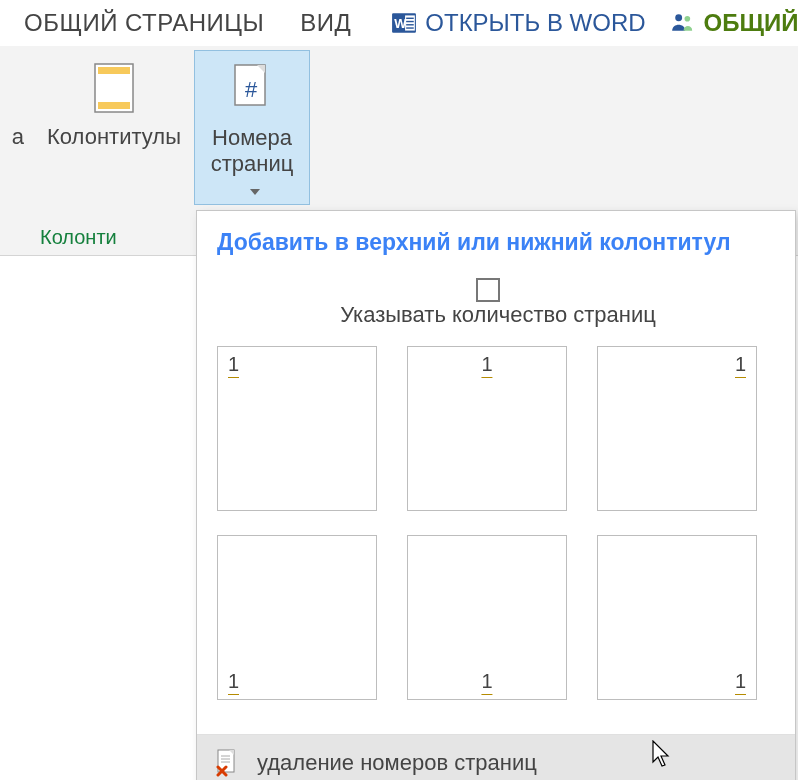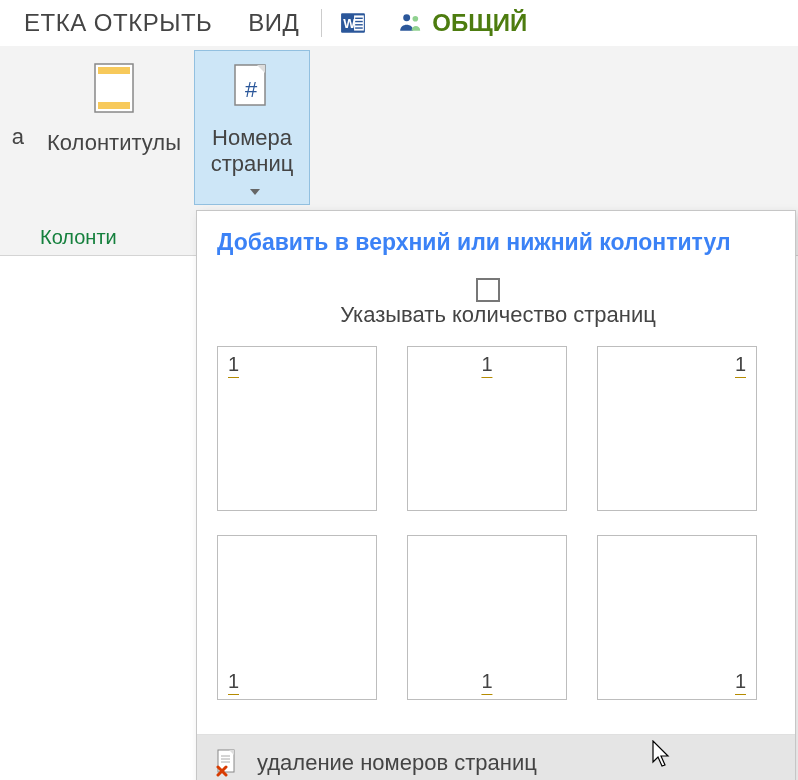--- a/index.html
+++ b/index.html
@@ -158,53 +158,54 @@
     position: absolute;
     left: 0; right: 0; top: 256px; bottom: 0;
     background: #fff;
     z-index: -1;
   }
 </style>
 </head>
 <body>
 
 <div class="tabs">
-  <div class="tab">ЕТКА ОТКРЫТЬ</div>
+  <div class="tab">ОБЩИЙ СТРАНИЦЫ</div>
   <div class="tab">ВИД</div>
   <div class="sep"></div>
   <div class="open-word">
     <svg class="word-icon" viewBox="0 0 24 24">
       <rect x="1" y="3" width="22" height="18" rx="1" fill="#2b579a"></rect>
       <rect x="13" y="5" width="9" height="14" fill="#fff"></rect>
       <rect x="14" y="7" width="7" height="1.3" fill="#2b579a"></rect>
       <rect x="14" y="10" width="7" height="1.3" fill="#2b579a"></rect>
       <rect x="14" y="13" width="7" height="1.3" fill="#2b579a"></rect>
       <rect x="14" y="16" width="7" height="1.3" fill="#2b579a"></rect>
       <text x="3" y="17" font-size="12" font-weight="bold" fill="#fff" font-family="Arial">W</text>
     </svg>
+    <span>ОТКРЫТЬ В WORD</span>
   </div>
   <div class="share">
     <svg class="share-icon" viewBox="0 0 24 24">
       <circle cx="8" cy="8" r="3.2" fill="#2b579a"></circle>
       <circle cx="16" cy="9" r="2.6" fill="#8fd18f"></circle>
       <path d="M2 20c0-3.6 3-5.5 6-5.5s6 1.9 6 5.5" fill="#2b579a"></path>
       <path d="M12.5 20c0-2.8 2-4.2 4-4.2s4 1.4 4 4.2" fill="#8fd18f"></path>
     </svg>
     <span>ОБЩИЙ</span>
   </div>
 </div>
 
 <div class="ribbon">
 
   <div class="ribbon-btn partial-left">
     <div class="icon-box"></div>
     <div class="lbl">а</div>
   </div>
 
-  <div class="ribbon-btn" style="width:160px;gap:6px;">
+  <div class="ribbon-btn" style="width:160px;">
     <div class="icon-box">
       <svg width="42" height="52" viewBox="0 0 42 52">
         <rect x="2" y="2" width="38" height="48" fill="#fff" stroke="#888" stroke-width="1.5"></rect>
         <rect x="5" y="5" width="32" height="7" fill="#f7c95b"></rect>
         <rect x="5" y="40" width="32" height="7" fill="#f7c95b"></rect>
       </svg>
     </div>
     <div class="lbl">Колонтитулы</div>
   </div>
 

